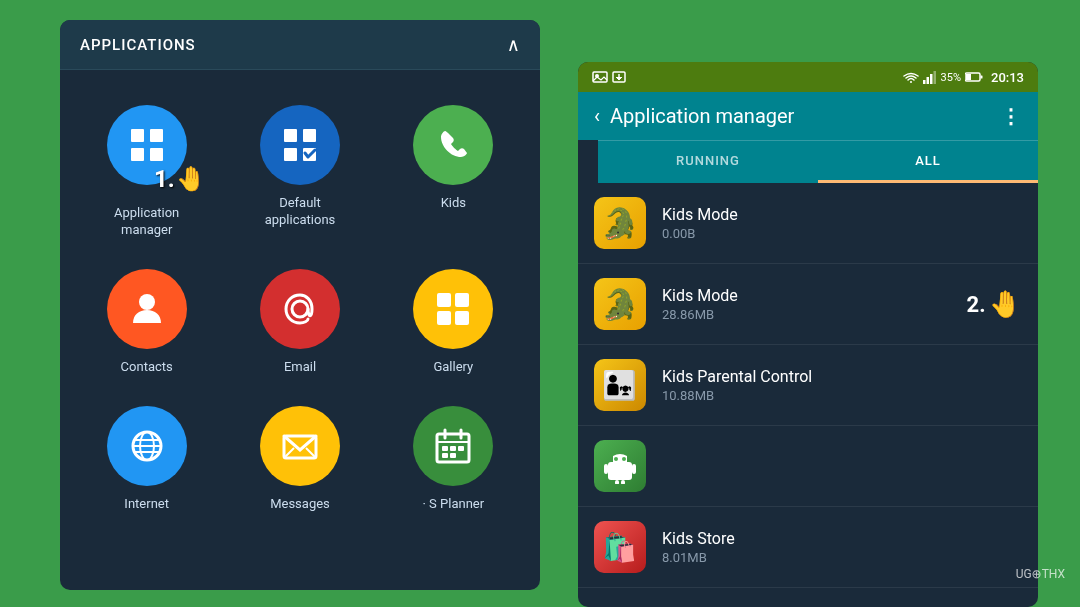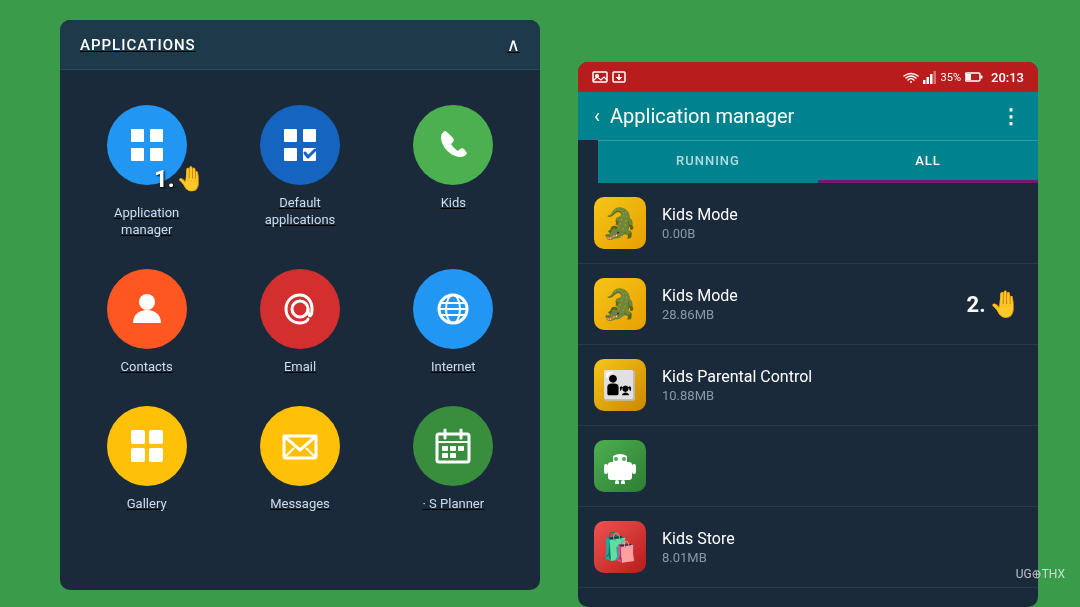--- a/index.html
+++ b/index.html
@@ -15,21 +15,20 @@
     
     .left-panel {
       position: absolute;
       left: 60px;
       top: 20px;
       width: 480px;
       height: 570px;
       background: #1a2a3a;
       border-radius: 8px;
       overflow: hidden;
-      text-decoration: underline;
     }
 
     .left-header {
       background: #1e3a4a;
       padding: 14px 20px;
       display: flex;
       justify-content: space-between;
       align-items: center;
       border-bottom: 1px solid #2a4a5a;
     }
@@ -101,21 +100,21 @@
       left: 578px;
       top: 62px;
       width: 460px;
       height: 545px;
       background: #1a2a3a;
       border-radius: 8px;
       overflow: hidden;
     }
 
     .right-status-bar {
-      background: #b91c1c;
+      background: #4d7c0f;
       padding: 6px 14px;
       display: flex;
       justify-content: space-between;
       align-items: center;
       height: 30px;
     }
 
     .status-icons {
       display: flex;
       align-items: center;
@@ -169,21 +168,21 @@
       padding: 12px;
       color: rgba(255,255,255,0.7);
       font-size: 13px;
       font-weight: 500;
       letter-spacing: 1px;
       cursor: pointer;
     }
 
     .tab.active {
       color: white;
-      border-bottom: 3px solid #701a75;
+      border-bottom: 3px solid #fdba74;
     }
 
     .app-list {
       background: #1a2a3a;
       overflow-y: auto;
     }
 
     .app-list-item {
       display: flex;
       align-items: center;
@@ -327,42 +326,42 @@
       <div class="app-icon-circle icon-red">
         <svg class="icon-svg" viewBox="0 0 44 44">
           <circle cx="22" cy="22" r="8" fill="none" stroke="white" stroke-width="3"></circle>
           <path d="M30 22 C30 30 34 32 34 22 C34 13 28 8 22 8 C14 8 8 14 8 22 C8 30 14 36 22 36 C26 36 30 34 30 32" fill="none" stroke="white" stroke-width="3" stroke-linecap="round"></path>
         </svg>
       </div>
       <span class="app-label">Email</span>
     </div>
 
     <div class="app-item">
+      <div class="app-icon-circle icon-yellow">
+        <svg class="icon-svg" viewBox="0 0 44 44">
+          <rect x="6" y="6" width="14" height="14" rx="2" fill="white"></rect>
+          <rect x="24" y="6" width="14" height="14" rx="2" fill="white"></rect>
+          <rect x="6" y="24" width="14" height="14" rx="2" fill="white"></rect>
+          <rect x="24" y="24" width="14" height="14" rx="2" fill="white"></rect>
+        </svg>
+      </div>
+      <span class="app-label">Gallery</span>
+    </div>
+
+    <div class="app-item">
       <div class="app-icon-circle icon-blue">
         <svg class="icon-svg" viewBox="0 0 44 44">
           <circle cx="22" cy="22" r="14" fill="none" stroke="white" stroke-width="3"></circle>
           <ellipse cx="22" cy="22" rx="7" ry="14" fill="none" stroke="white" stroke-width="2"></ellipse>
           <line x1="8" y1="22" x2="36" y2="22" stroke="white" stroke-width="2"></line>
           <line x1="9" y1="16" x2="35" y2="16" stroke="white" stroke-width="2"></line>
           <line x1="9" y1="28" x2="35" y2="28" stroke="white" stroke-width="2"></line>
         </svg>
       </div>
       <span class="app-label">Internet</span>
-    </div>
-
-    <div class="app-item">
-      <div class="app-icon-circle icon-yellow">
-        <svg class="icon-svg" viewBox="0 0 44 44">
-          <rect x="6" y="6" width="14" height="14" rx="2" fill="white"></rect>
-          <rect x="24" y="6" width="14" height="14" rx="2" fill="white"></rect>
-          <rect x="6" y="24" width="14" height="14" rx="2" fill="white"></rect>
-          <rect x="24" y="24" width="14" height="14" rx="2" fill="white"></rect>
-        </svg>
-      </div>
-      <span class="app-label">Gallery</span>
     </div>
 
     <div class="app-item">
       <div class="app-icon-circle icon-yellow">
         <svg class="icon-svg" viewBox="0 0 44 44">
           <rect x="6" y="12" width="32" height="22" rx="2" fill="none" stroke="white" stroke-width="3"></rect>
           <polyline points="6,12 22,26 38,12" fill="none" stroke="white" stroke-width="3" stroke-linecap="round"></polyline>
           <line x1="6" y1="34" x2="16" y2="24" stroke="white" stroke-width="2"></line>
           <line x1="38" y1="34" x2="28" y2="24" stroke="white" stroke-width="2"></line>
         </svg>

